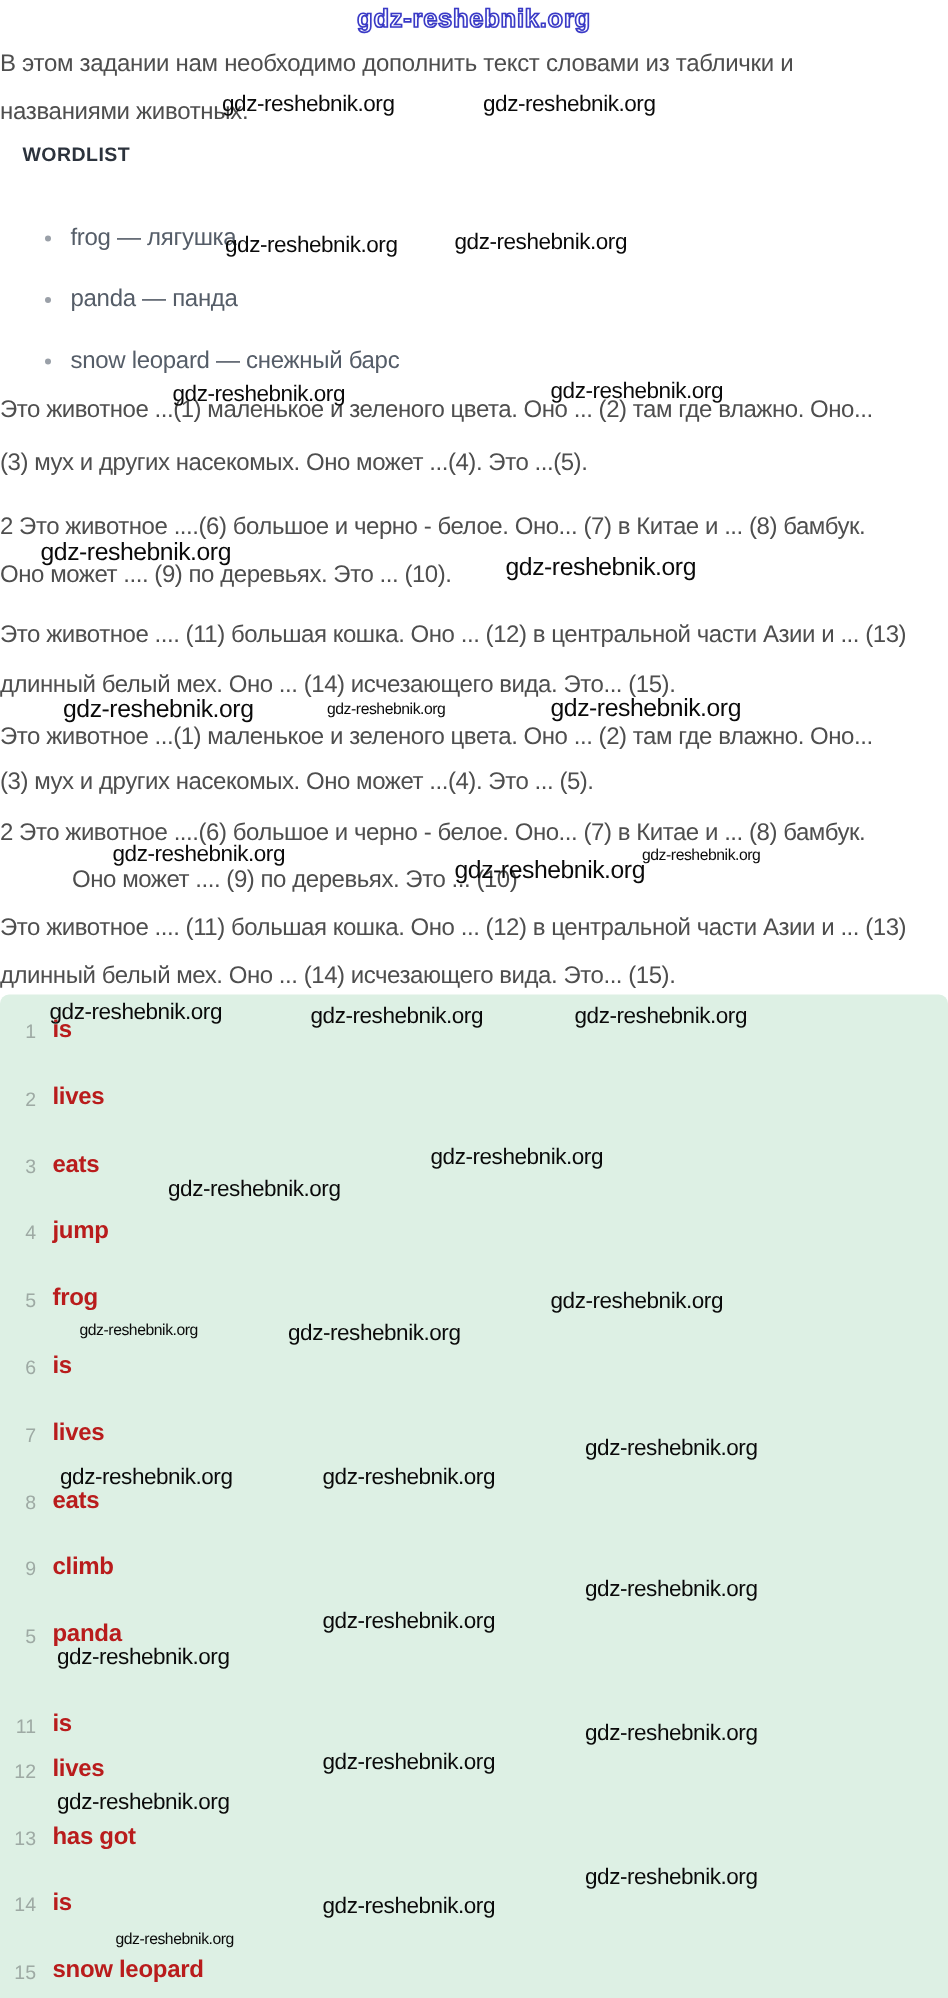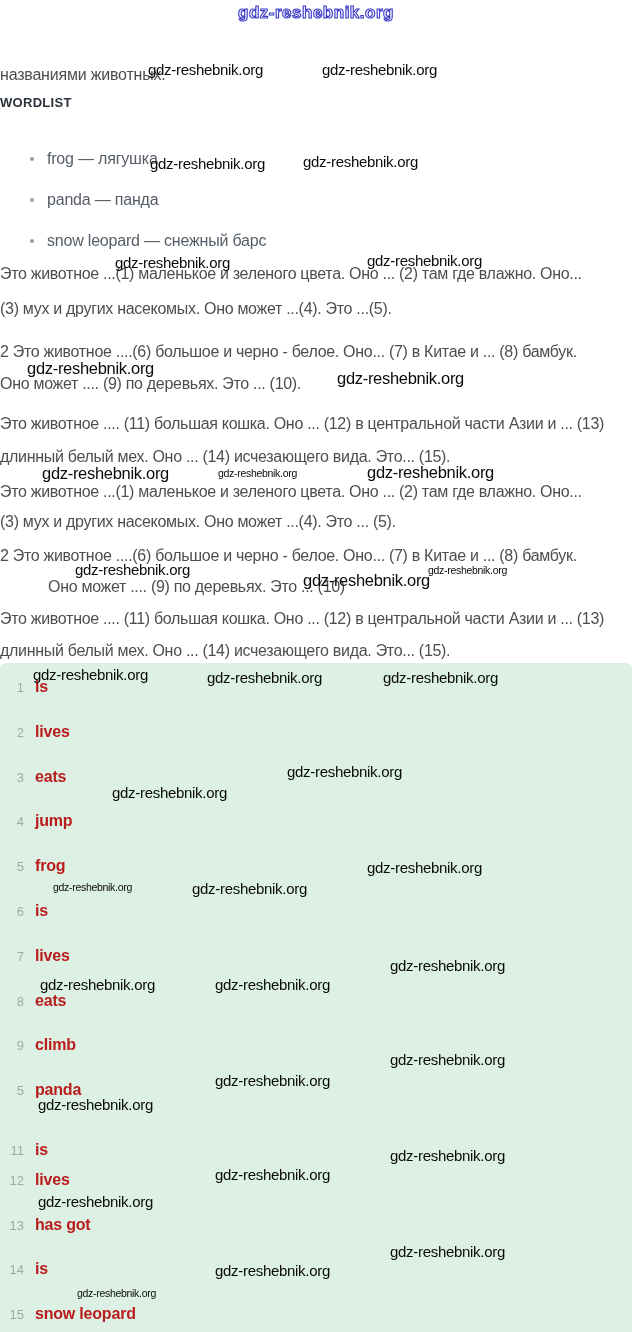--- a/index.html
+++ b/index.html
@@ -28,21 +28,21 @@
   .intro-line{
     position:absolute;
     left:0;
     font-size:16px;
     color:#4e4e4e;
     letter-spacing:-0.2px;
     white-space:nowrap;
   }
   .wordlist-heading{
     position:absolute;
-    left:0;
+    left:15px;
     top:95px;
     font-size:13px;
     font-weight:700;
     letter-spacing:0.3px;
     color:#2c333d;
   }
   .bullet-item{
     position:absolute;
     left:0;
     height:18px;
@@ -118,20 +118,21 @@
   .wm-md{font-size:15px;}
   .wm-lg{font-size:16.5px;}
 </style>
 </head>
 <body>
 
 <div class="page">
 
   <div class="top-wm">gdz-reshebnik.org</div>
 
+  <div class="intro-line" style="top:34px">В этом задании нам необходимо дополнить текст словами из таблички и</div>
 
   <div class="intro-line" style="top:66px">названиями животных.</div>
 
   <div class="wordlist-heading">WORDLIST</div>
 
   <div id="wordlist-items">
       <div class="bullet-item" style="top: 150px;">
         <span class="bullet-dot"></span>
         <span class="bullet-text">frog — лягушка</span>
       </div>

